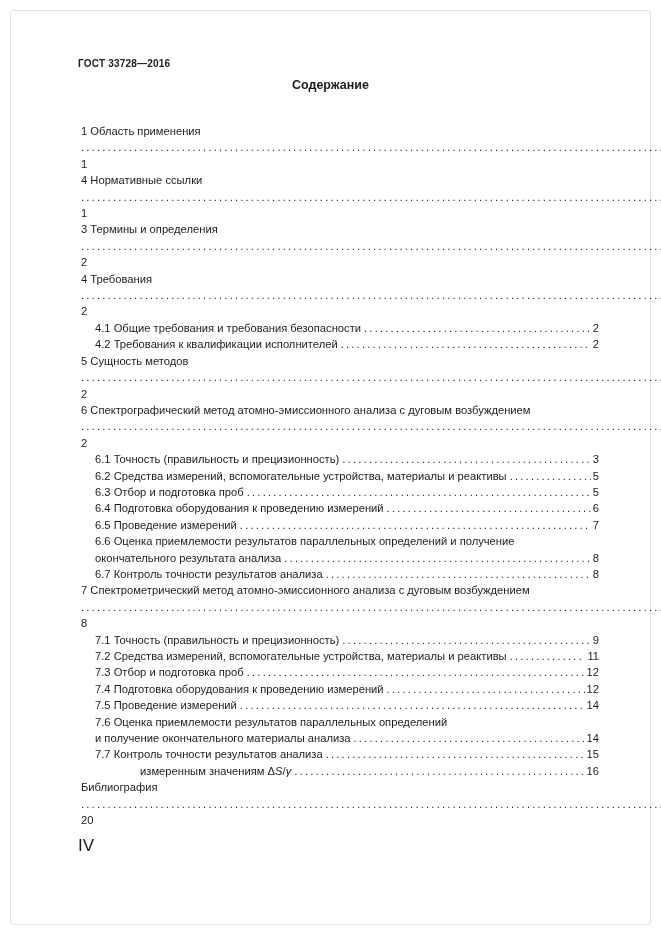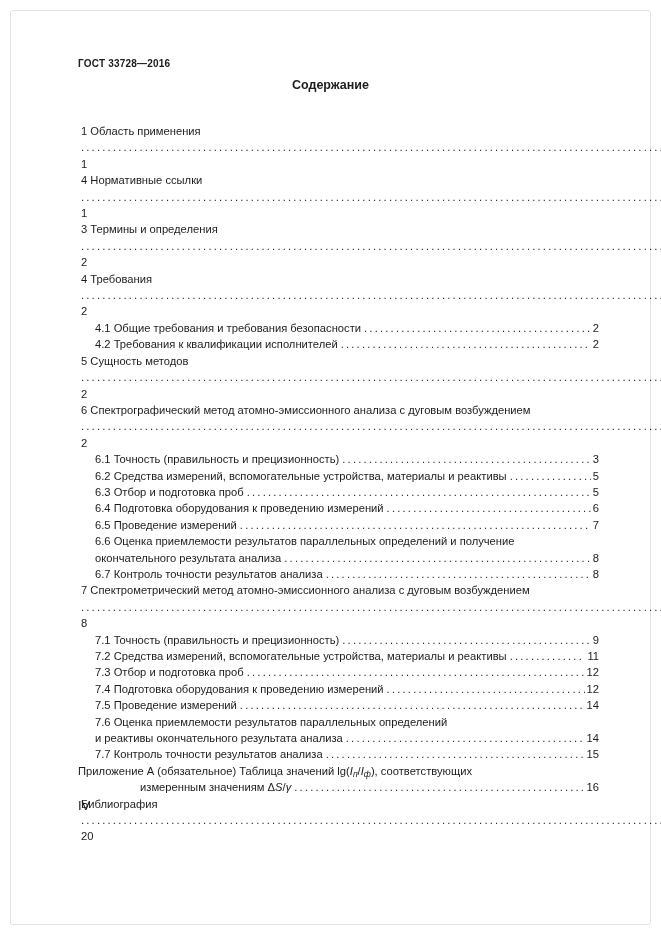--- a/index.html
+++ b/index.html
@@ -67,22 +67,22 @@
   i { font-style: italic; }
   sub {
     font-size: 8.5px;
     font-style: italic;
     line-height: 0;
     vertical-align: -2px;
   }
   .footer-page {
     position: absolute;
     left: 78px;
-    top: 798px;
-    font-size: 13px;
+    top: 836px;
+    font-size: 17px;
   }
 </style>
 </head>
 <body>
 
 <div class="page-frame"></div>
 
 <div class="doc-number">ГОСТ 33728—2016</div>
 
 <div class="toc-title">Содержание</div>
@@ -236,36 +236,33 @@
         <span class="toc-text"><span>7.5 Проведение измерений</span></span>
         <span class="leader"></span>
         <span class="toc-page">14</span>
       </div>
     </div>
     <div>
       <div class="toc-line lvl1">
         <span class="toc-text"><span>7.6 Оценка приемлемости результатов параллельных определений</span></span>
       </div>
       <div class="toc-line lvl1">
-        <span class="toc-text"><span>и реактивы окончательного результата анализа</span></span>
+        <span class="toc-text"><span>и получение окончательного материалы анализа</span></span>
         <span class="leader"></span>
         <span class="toc-page">14</span>
       </div>
     </div>
     <div>
       <div class="toc-line lvl1">
         <span class="toc-text"><span>7.7 Контроль точности результатов анализа</span></span>
         <span class="leader"></span>
         <span class="toc-page">15</span>
       </div>
     </div>
     <div>
-      <div class="toc-line lvl0">
-        <span class="toc-text"><span>Приложение А (обязательное) Таблица значений lg(</span><i>I</i><sub>п</sub><span>/</span><i>I</i><sub>ф</sub><span>), соответствующих</span></span>
-      </div>
       <div class="toc-line lvl2">
         <span class="toc-text"><span>измеренным значениям </span><span>Δ</span><i>S</i><span>/</span><i>γ</i></span>
         <span class="leader"></span>
         <span class="toc-page">16</span>
       </div>
     </div>
     <div>
       <div class="toc-line lvl0">
         <span class="toc-text"><span>Библиография</span></span>
         <span class="leader"></span>

